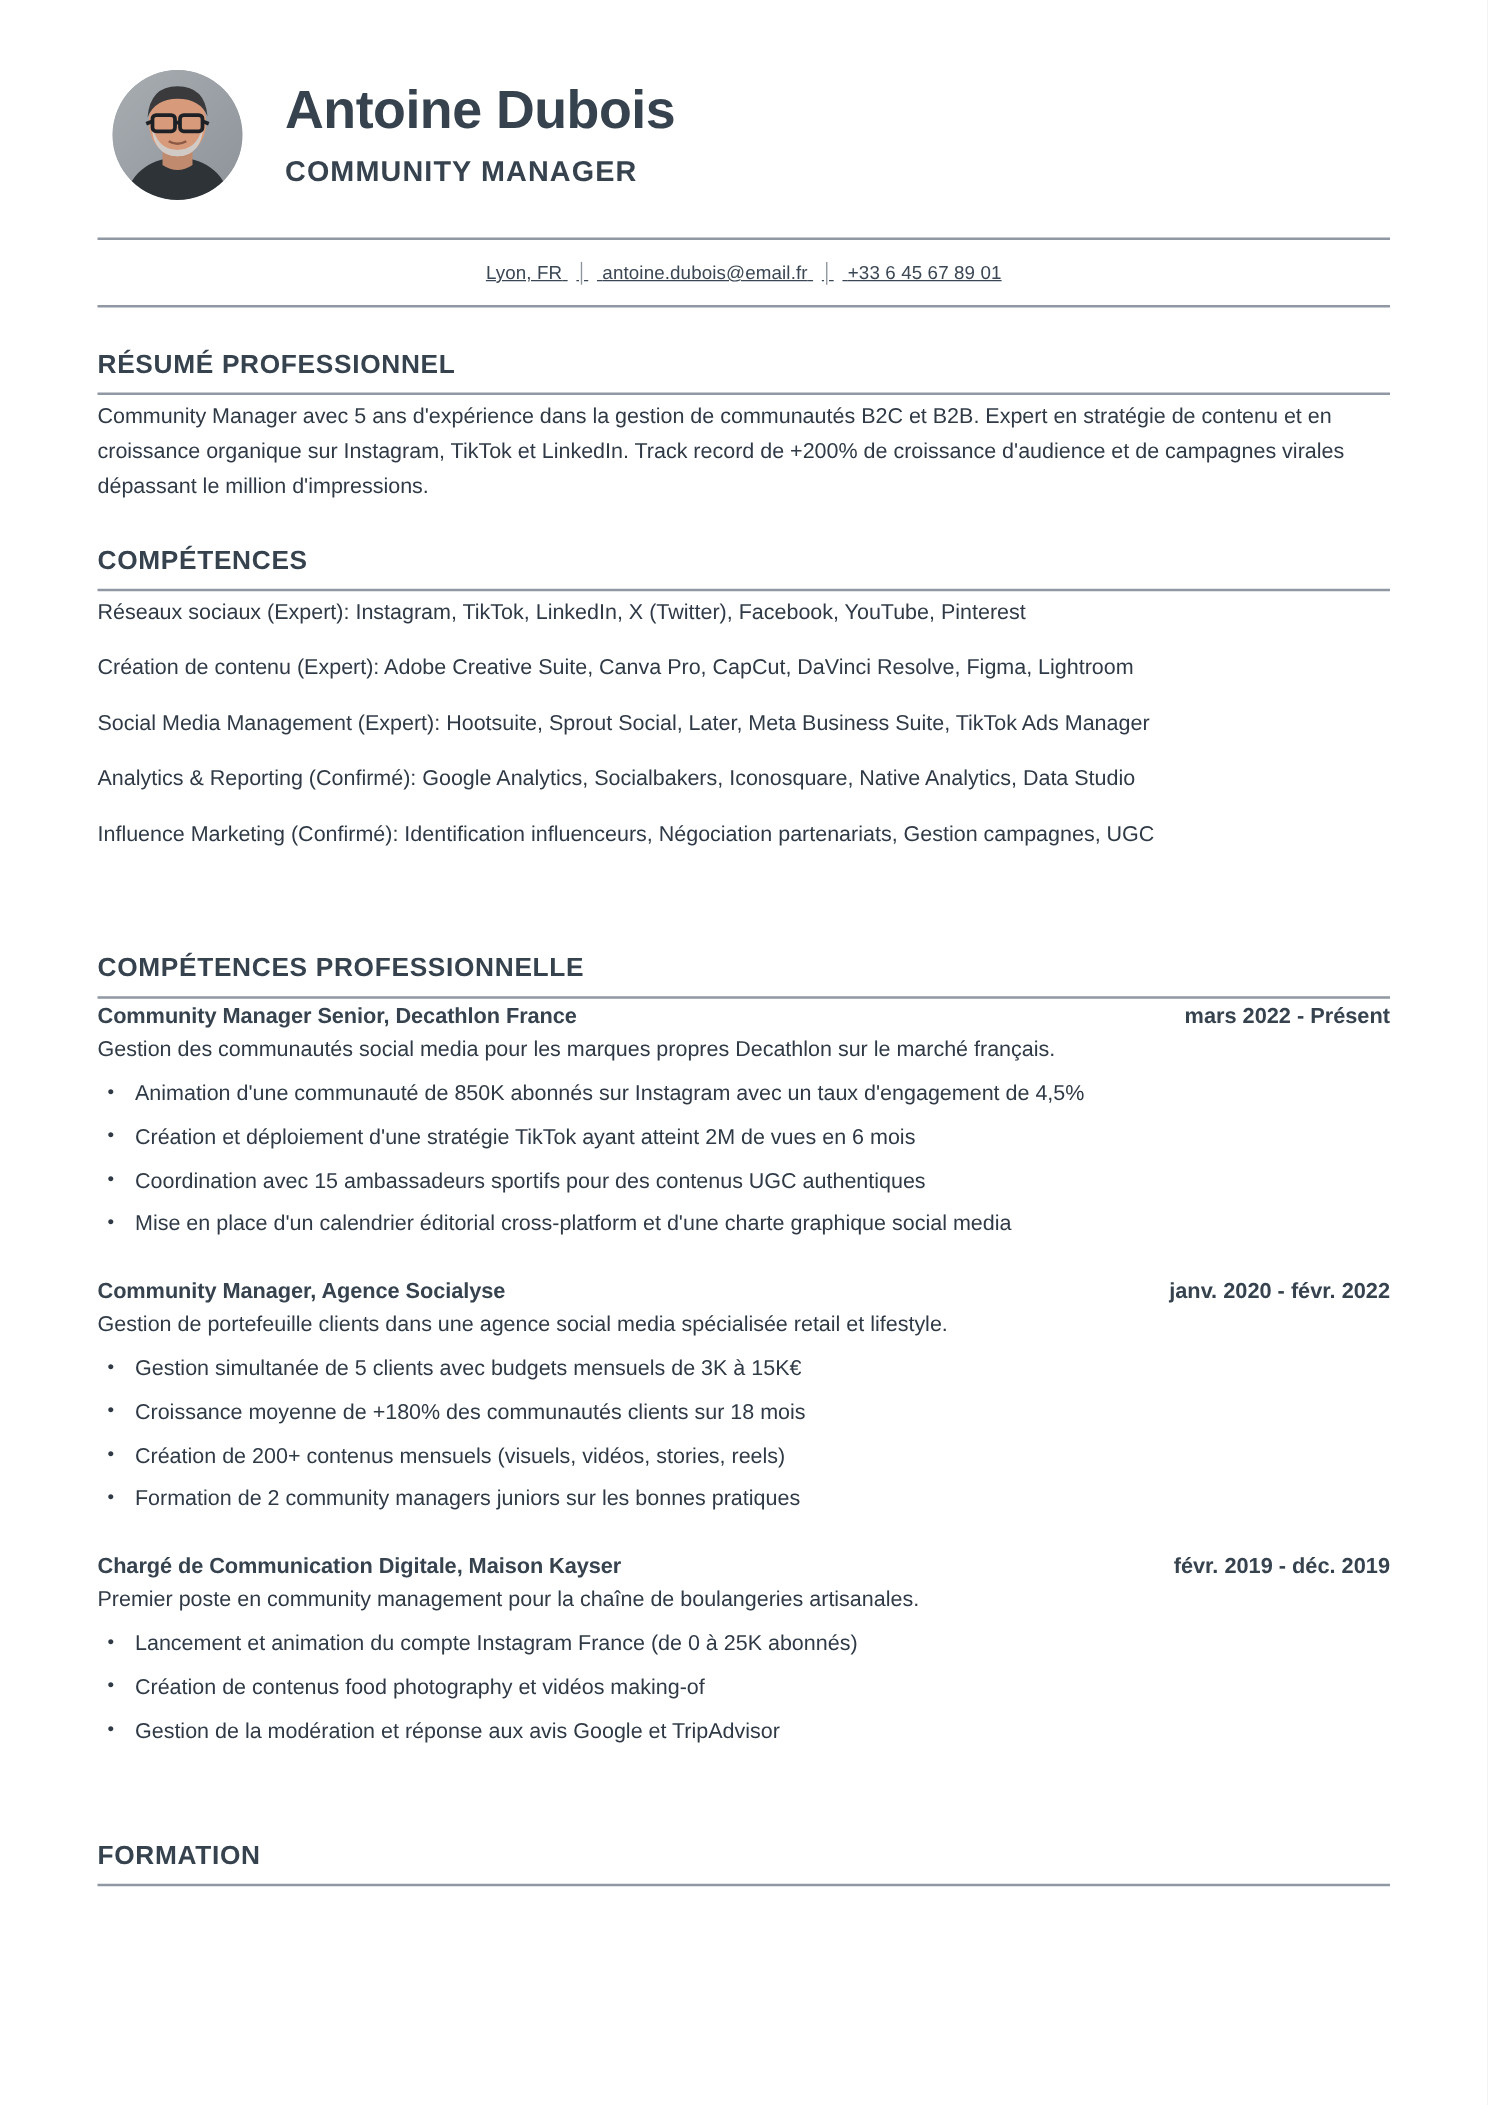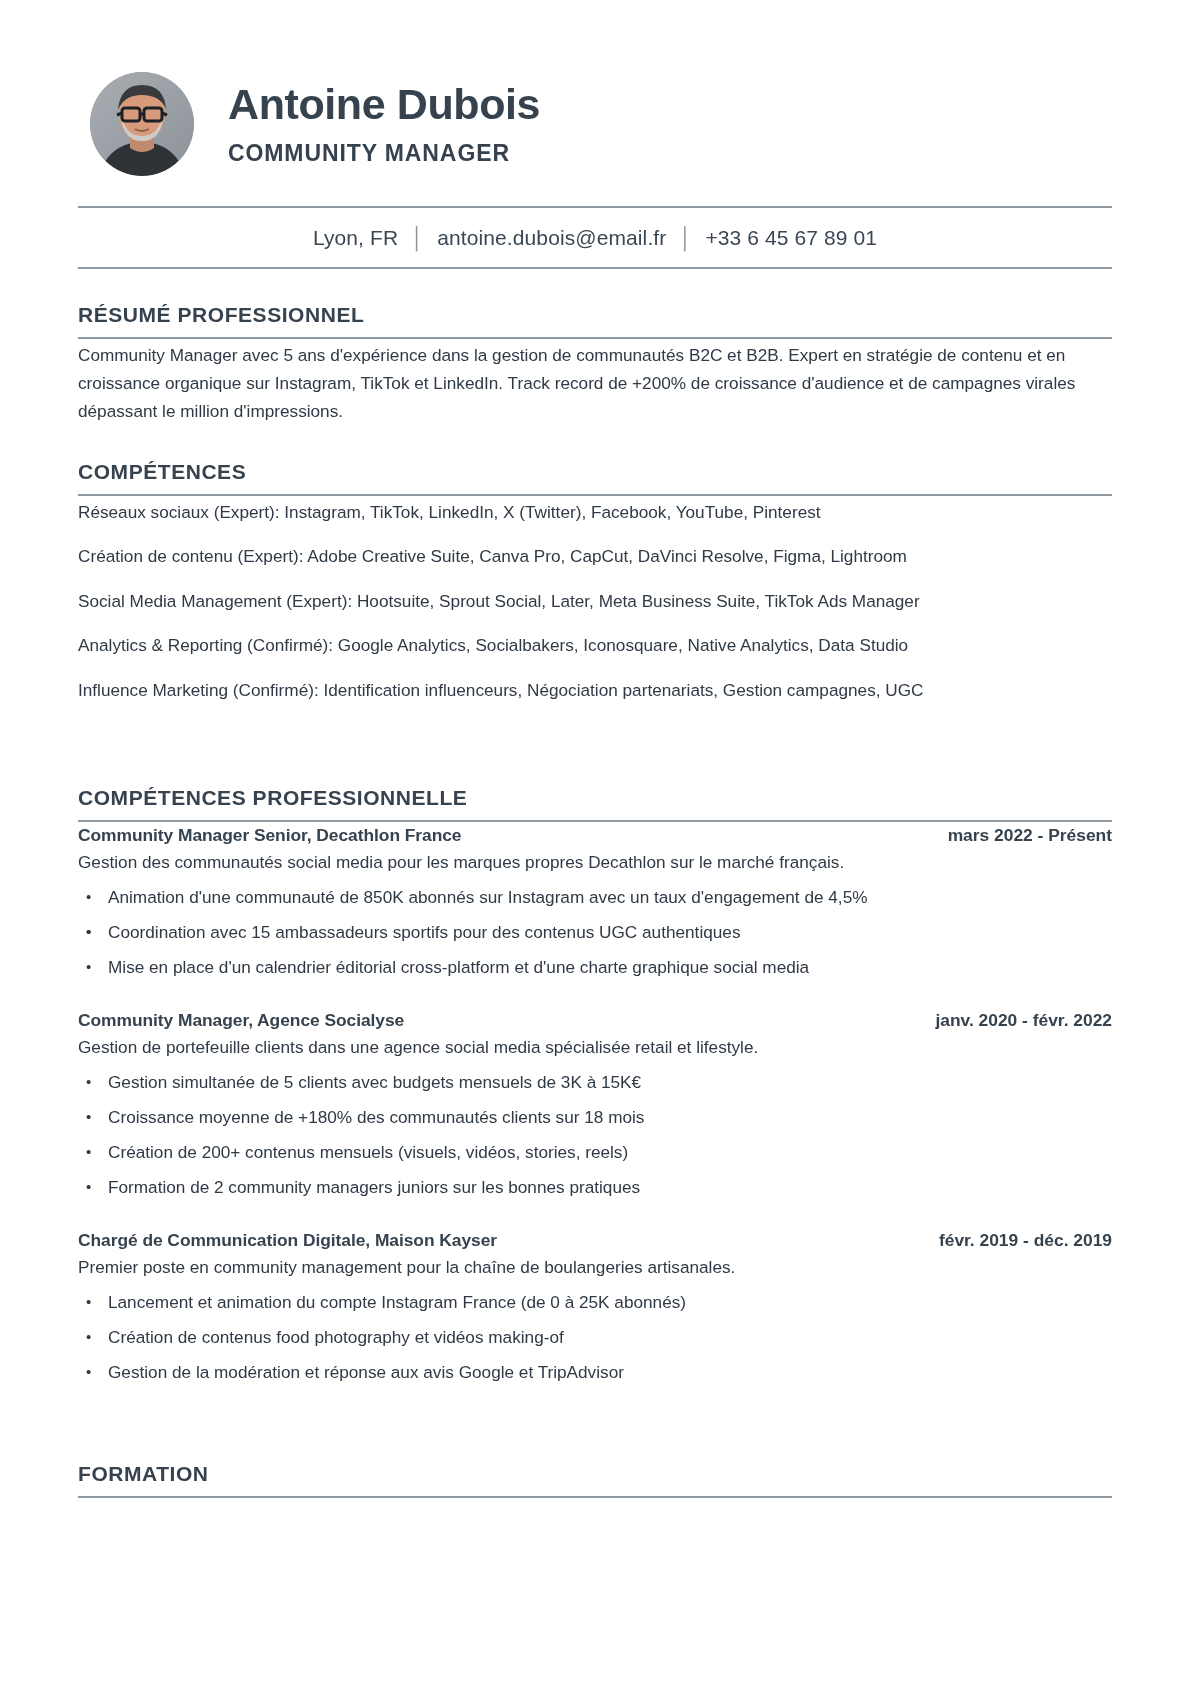--- a/index.html
+++ b/index.html
@@ -26,21 +26,21 @@
     left: 10px;
     top: 10px;
     width: 1170px;
     height: 1664px;
     background: #ffffff;
     box-sizing: border-box;
   }
   .inner {
     position: absolute;
     left: 68px;
-    top: 62px;
+    top: 46px;
     width: 1034px;
   }
 
   
   .header {
     display: flex;
     align-items: center;
     gap: 34px;
     padding-left: 12px;
   }
@@ -74,24 +74,25 @@
   }
 
   .rule {
     height: 0;
     border-top: 2px solid #8f98a3;
     margin: 0;
   }
   .rule-head { margin-top: 30px; }
   .contact-line {
     text-align: center;
-    font-size: 21px;
+    font-size: 15px;
     color: #3b4754;
     padding: 18px 0 17px 0;
     letter-spacing: 0.1px;
+    text-decoration: underline;
   }
   .contact-sep { color: #8c949e; padding: 0 7px; }
 
   
   .section { margin-top: 34px; }
   .section-title {
     font-size: 21px;
     font-weight: bold;
     color: #36434f;
     letter-spacing: 0.55px;
@@ -255,21 +256,21 @@
         <div class="section-body">
 
           <div class="job">
             <div class="job-head">
               <span class="job-title">Community Manager Senior, Decathlon France</span>
               <span class="job-dates">mars 2022 - Présent</span>
             </div>
             <p class="job-desc">Gestion des communautés social media pour les marques propres Decathlon sur le marché français.</p>
             <ul class="bullets">
               <li><span class="dot">•</span><span>Animation d'une communauté de 850K abonnés sur Instagram avec un taux d'engagement de 4,5%</span></li>
-              <li><span class="dot">•</span></li>
+              <li><span class="dot">•</span><span>Création et déploiement d'une stratégie TikTok ayant atteint 2M de vues en 6 mois</span></li>
               <li><span class="dot">•</span><span>Coordination avec 15 ambassadeurs sportifs pour des contenus UGC authentiques</span></li>
               <li><span class="dot">•</span><span>Mise en place d'un calendrier éditorial cross-platform et d'une charte graphique social media</span></li>
             </ul>
           </div>
 
           <div class="job">
             <div class="job-head">
               <span class="job-title">Community Manager, Agence Socialyse</span>
               <span class="job-dates">janv. 2020 - févr. 2022</span>
             </div>

